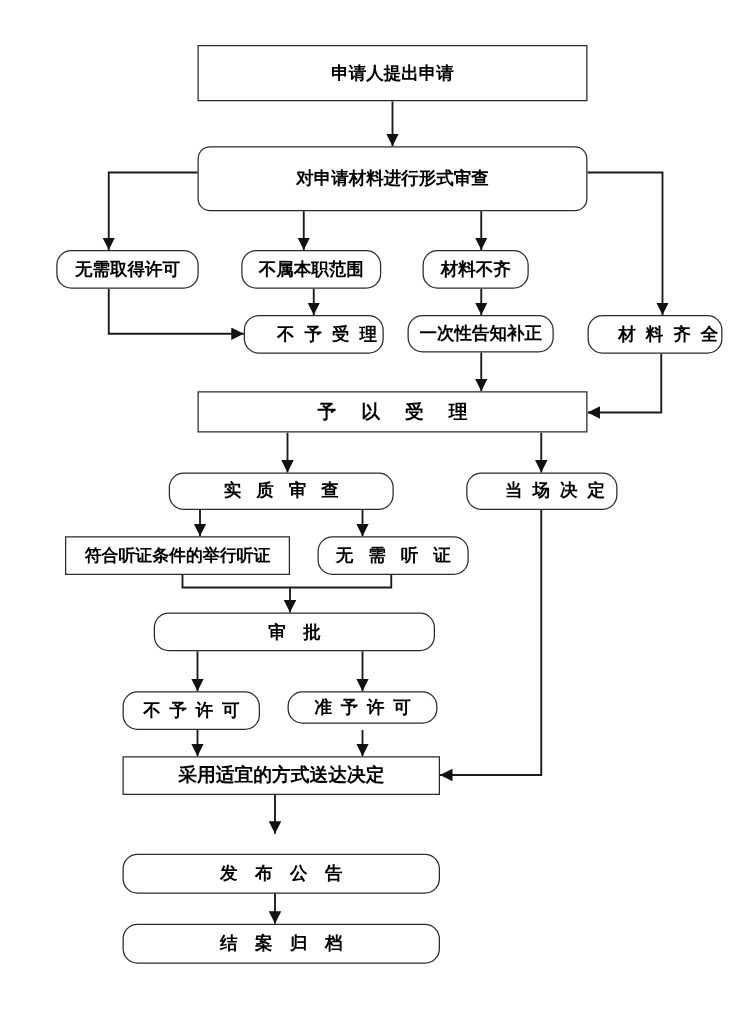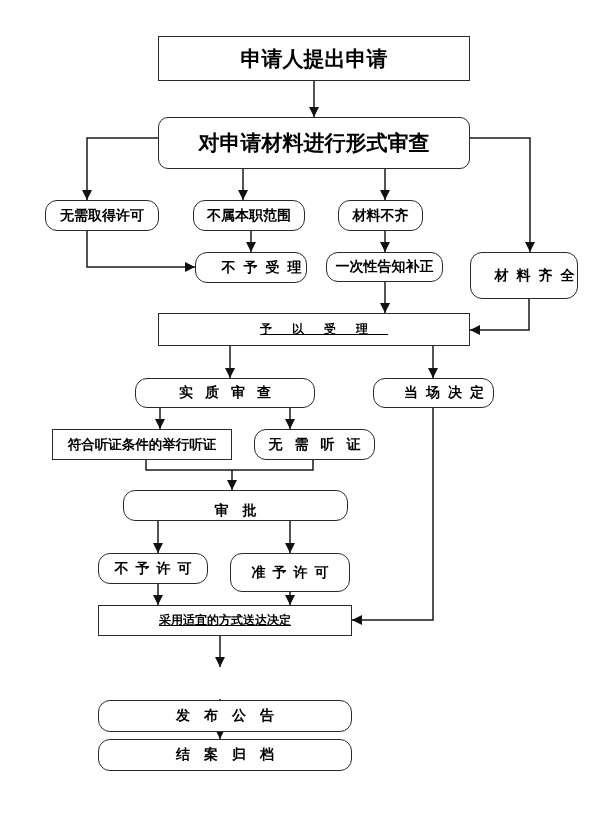--- a/index.html
+++ b/index.html
@@ -27,49 +27,49 @@
     border: 1.5px solid #2a2a2a;
     display: flex;
     align-items: center;
     justify-content: center;
     color: #000000;
     font-weight: 700;
     white-space: nowrap;
     z-index: 2;
   }
   .node span { display: inline-block; }
-  .fs17 { font-size: 21px; }
-  .fs15 { font-size: 12px; text-decoration: underline; }
+  .fs17 { font-size: 14px; }
+  .fs15 { font-size: 15px; }
   .fs14 { font-size: 14px; border-radius: 12px; }
   .fs13 { font-size: 13.5px; }
   .ls7  { letter-spacing: 7px;  margin-right: -7px; }
   .ls8  { letter-spacing: 8px;  margin-right: -8px; margin-left: 21px; }
   .ls12 { letter-spacing: 12px; margin-right: -12px; }
   .ls14 { letter-spacing: 14px; margin-right: -14px; }
   .ls20 { letter-spacing: 20px; margin-right: -20px; }
 
   
   .n-apply        { left:158px; top: 36px; width:312px; height:45px; }
   .n-formal       { left:158px; top:117px; width:312px; height:52px;border-radius:10px; }
   .n-nopermit     { left: 45px; top:200px; width:114px; height:31px; }
   .n-notscope     { left:193px; top:200px; width:112px; height:31px; }
   .n-incomplete   { left:338px; top:200px; width: 85px; height:31px; }
   .n-notaccepted  { left:195px; top:252px; width:112px; height:31px; }
   .n-onetime      { left:326px; top:252px; width:117px; height:30px; }
-  .n-complete     { left:470px; top:252px; width:108px; height:47px; }
+  .n-complete     { left:470px; top:252px; width:108px; height:31px; }
   .n-accepted     { left:158px; top:313px; width:312px; height:33px; }
   .n-substantive  { left:135px; top:378px; width:180px; height:30px;text-align:center; }
   .n-onspot       { left:373px; top:378px; width:121px; height:30px; }
   .n-hearing      { left: 52px; top:429px; width:180px; height:31px; }
   .n-nohearing    { left:254px; top:429px; width:121px; height:31px; }
-  .n-approval     { left:123px; top:490px; width:225px; height:31px;align-items:flex-end; }
+  .n-approval     { left:123px; top:490px; width:225px; height:31px; }
   .n-notpermit    { left: 98px; top:553px; width:110px; height:31px; }
-  .n-permit       { left:230px; top:553px; width:120px; height:39px; }
+  .n-permit       { left:230px; top:553px; width:120px; height:26px; }
   .n-deliver      { left: 98px; top:605px; width:254px; height:31px; }
-  .n-announce     { left: 98px; top:700px; width:254px; height:32px; }
+  .n-announce     { left: 98px; top:683px; width:254px; height:32px; }
   .n-archive      { left: 98px; top:739px; width:254px; height:32px; }
 </style>
 </head>
 <body>
 
 <div class="canvas">
 
   <svg class="connectors" width="601" height="818" viewBox="0 0 601 818" fill="none" stroke="#1a1a1a" stroke-width="1.5">
     <defs>
       <marker id="arrow" markerUnits="userSpaceOnUse" markerWidth="12" markerHeight="12" refX="10" refY="5" orient="auto">

